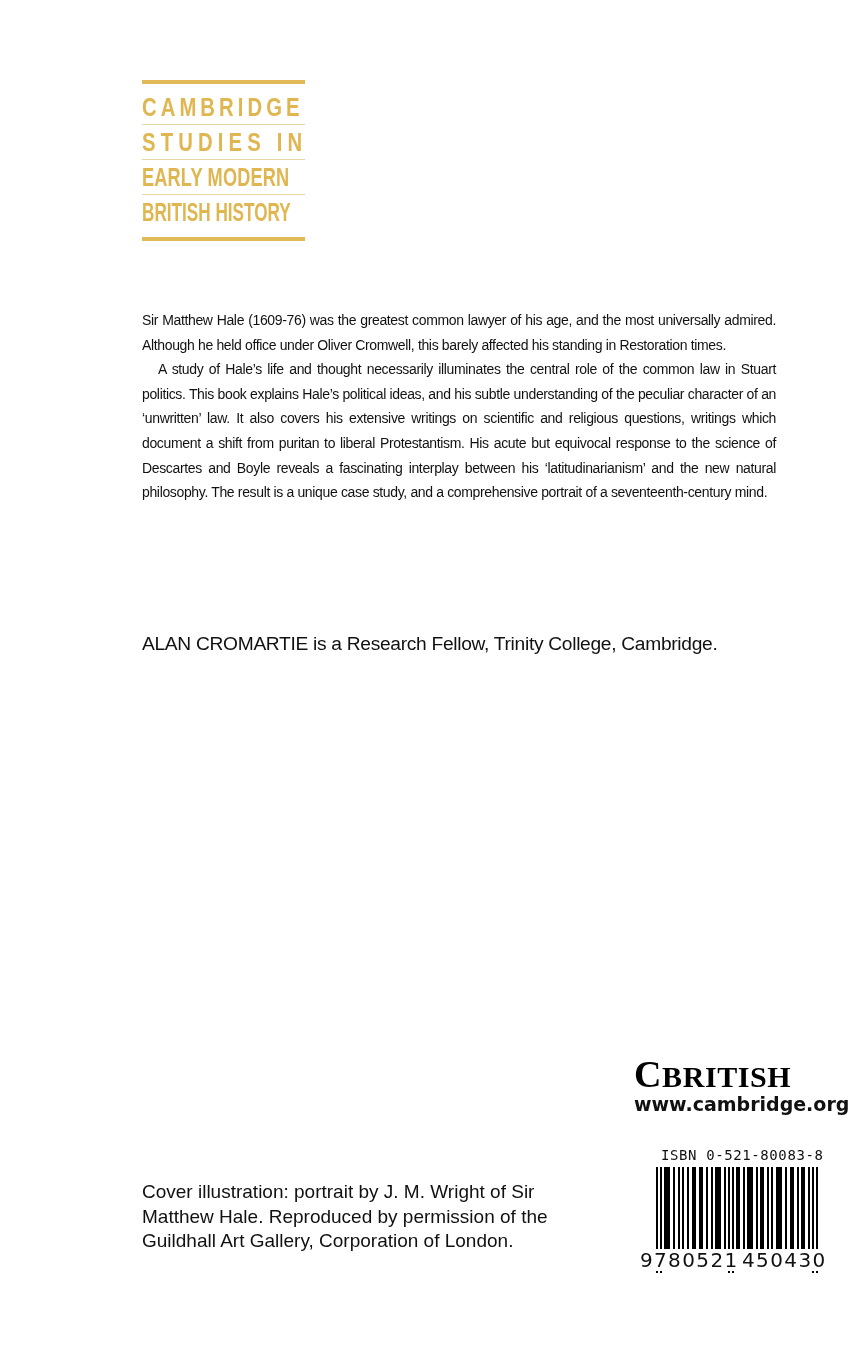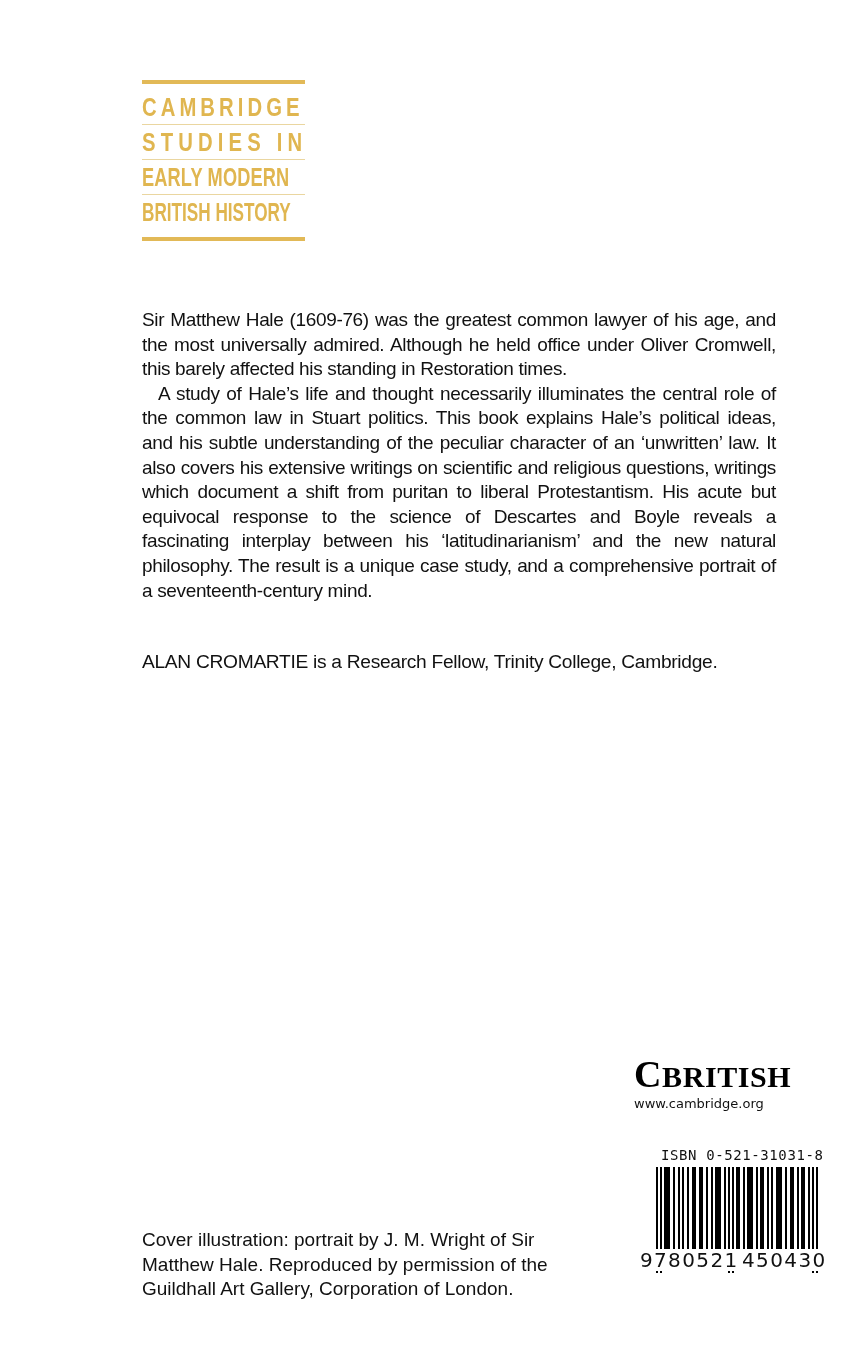--- a/index.html
+++ b/index.html
@@ -20,48 +20,48 @@
     }
     .series-line.l1 { letter-spacing: 5.2px; transform: scaleX(0.78); }
     .series-line.l2 { letter-spacing: 6.6px; transform: scaleX(0.78); }
     .series-line.l3 { letter-spacing: 0.2px; transform: scaleX(0.7); }
     .series-line.l4 { letter-spacing: 0px; transform: scaleX(0.66); }
     .series-gap-top { height: 6px; }
     .series-gap-bottom { height: 8px; }
 
     .blurb {
       position: absolute; left: 142px; top: 308px; width: 634px;
-      font-size: 19px; line-height: 24.6px; text-align: justify;
+      font-size: 14px; line-height: 24.6px; text-align: justify;
     }
     .blurb p { margin: 0; }
     .blurb p.indent { text-indent: 16px; }
     .blurb p.narrow { letter-spacing: -0.35px; }
     .author {
-      position: absolute; left: 142px; top: 650px; width: 640px;
+      position: absolute; left: 142px; top: 632px; width: 640px;
       font-size: 19.2px; line-height: 24px; letter-spacing: -0.3px; white-space: nowrap;
     }
 
     .credit {
       position: absolute; left: 142px; top: 1180px; width: 440px;
-      font-size: 19px; line-height: 24.5px; margin-top: 48px;
+      font-size: 19px; line-height: 24.5px;
     }
 
     .publisher { position: absolute; left: 634px; top: 1058px; width: 222px; }
     .pub-name {
       font-family: "Liberation Serif", serif; font-weight: bold; color: #000;
       font-size: 30px; line-height: 32px; letter-spacing: 0.6px; white-space: nowrap;
     }
     .pub-name .cap { font-size: 38px; }
     .pub-sub {
       font-family: "Liberation Serif", serif; font-weight: bold;
       font-size: 19.5px; line-height: 22px; letter-spacing: 0.8px; white-space: nowrap;
     }
     .pub-url {
-      font-family: "DejaVu Sans", sans-serif; font-weight: normal;
-      font-size: 13px; line-height: 22px; white-space: nowrap;
+      font-family: "DejaVu Sans", sans-serif; font-weight: bold;
+      font-size: 19px; line-height: 22px; white-space: nowrap;
     }
 
     .isbn {
       position: absolute; left: 661px; top: 1147px;
       font-family: "DejaVu Sans Mono", monospace; font-size: 14px; letter-spacing: 0.6px; white-space: nowrap;
     }
     .barcode { position: absolute; left: 640px; top: 1167px; width: 190px; height: 110px; }
     .barcode svg { position: absolute; left: 0; top: 0; }
     .barcode-digits {
       position: absolute; top: 82px; font-family: "DejaVu Sans", sans-serif;
@@ -93,21 +93,21 @@
   <p class="indent narrow">A study of Hale’s life and thought necessarily illuminates the central role of the common law in Stuart politics. This book explains Hale’s political ideas, and his subtle understanding of the peculiar character of an ‘unwritten’ law. It also covers his extensive writings on scientific and religious questions, writings which document a shift from puritan to liberal Protestantism. His acute but equivocal response to the science of Descartes and Boyle reveals a fascinating interplay between his ‘latitudinarianism’ and the new natural philosophy. The result is a unique case study, and a comprehensive portrait of a seventeenth-century mind.</p>
 </div>
 
 <div class="author">ALAN CROMARTIE is a Research Fellow, Trinity College, Cambridge.</div>
 
 <div class="publisher">
   <div class="pub-name"><span class="cap">C</span><span>BRITISH</span></div>
   <div class="pub-url">www.cambridge.org</div>
 </div>
 
-<div class="isbn">ISBN 0-521-31031-8</div>
+<div class="isbn">ISBN 0-521-80083-8</div>
 
 <div class="barcode">
   <svg width="190" height="110" viewBox="0 0 190 110">
     <g fill="#000">
       <rect x="16" y="0" width="2" height="106"></rect>
       <rect x="20" y="0" width="2" height="106"></rect>
       <rect x="24" y="0" width="6" height="84"></rect>
       <rect x="33" y="0" width="2" height="84"></rect>
       <rect x="38" y="0" width="2" height="84"></rect>
       <rect x="42" y="0" width="2" height="84"></rect>

